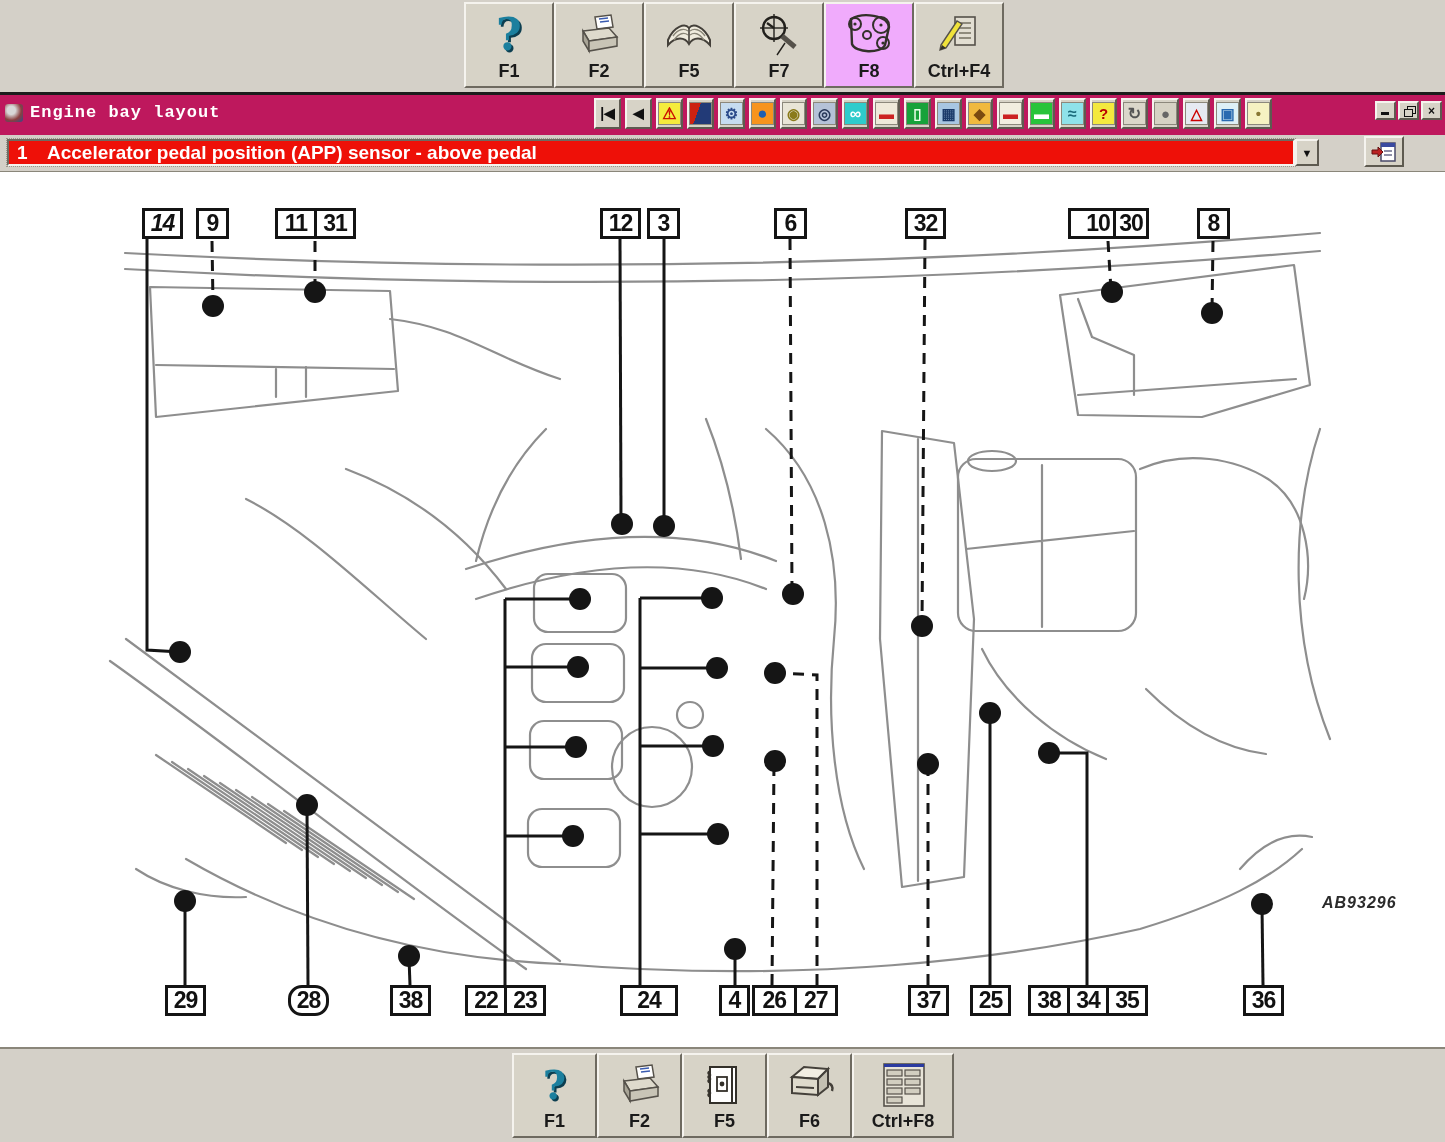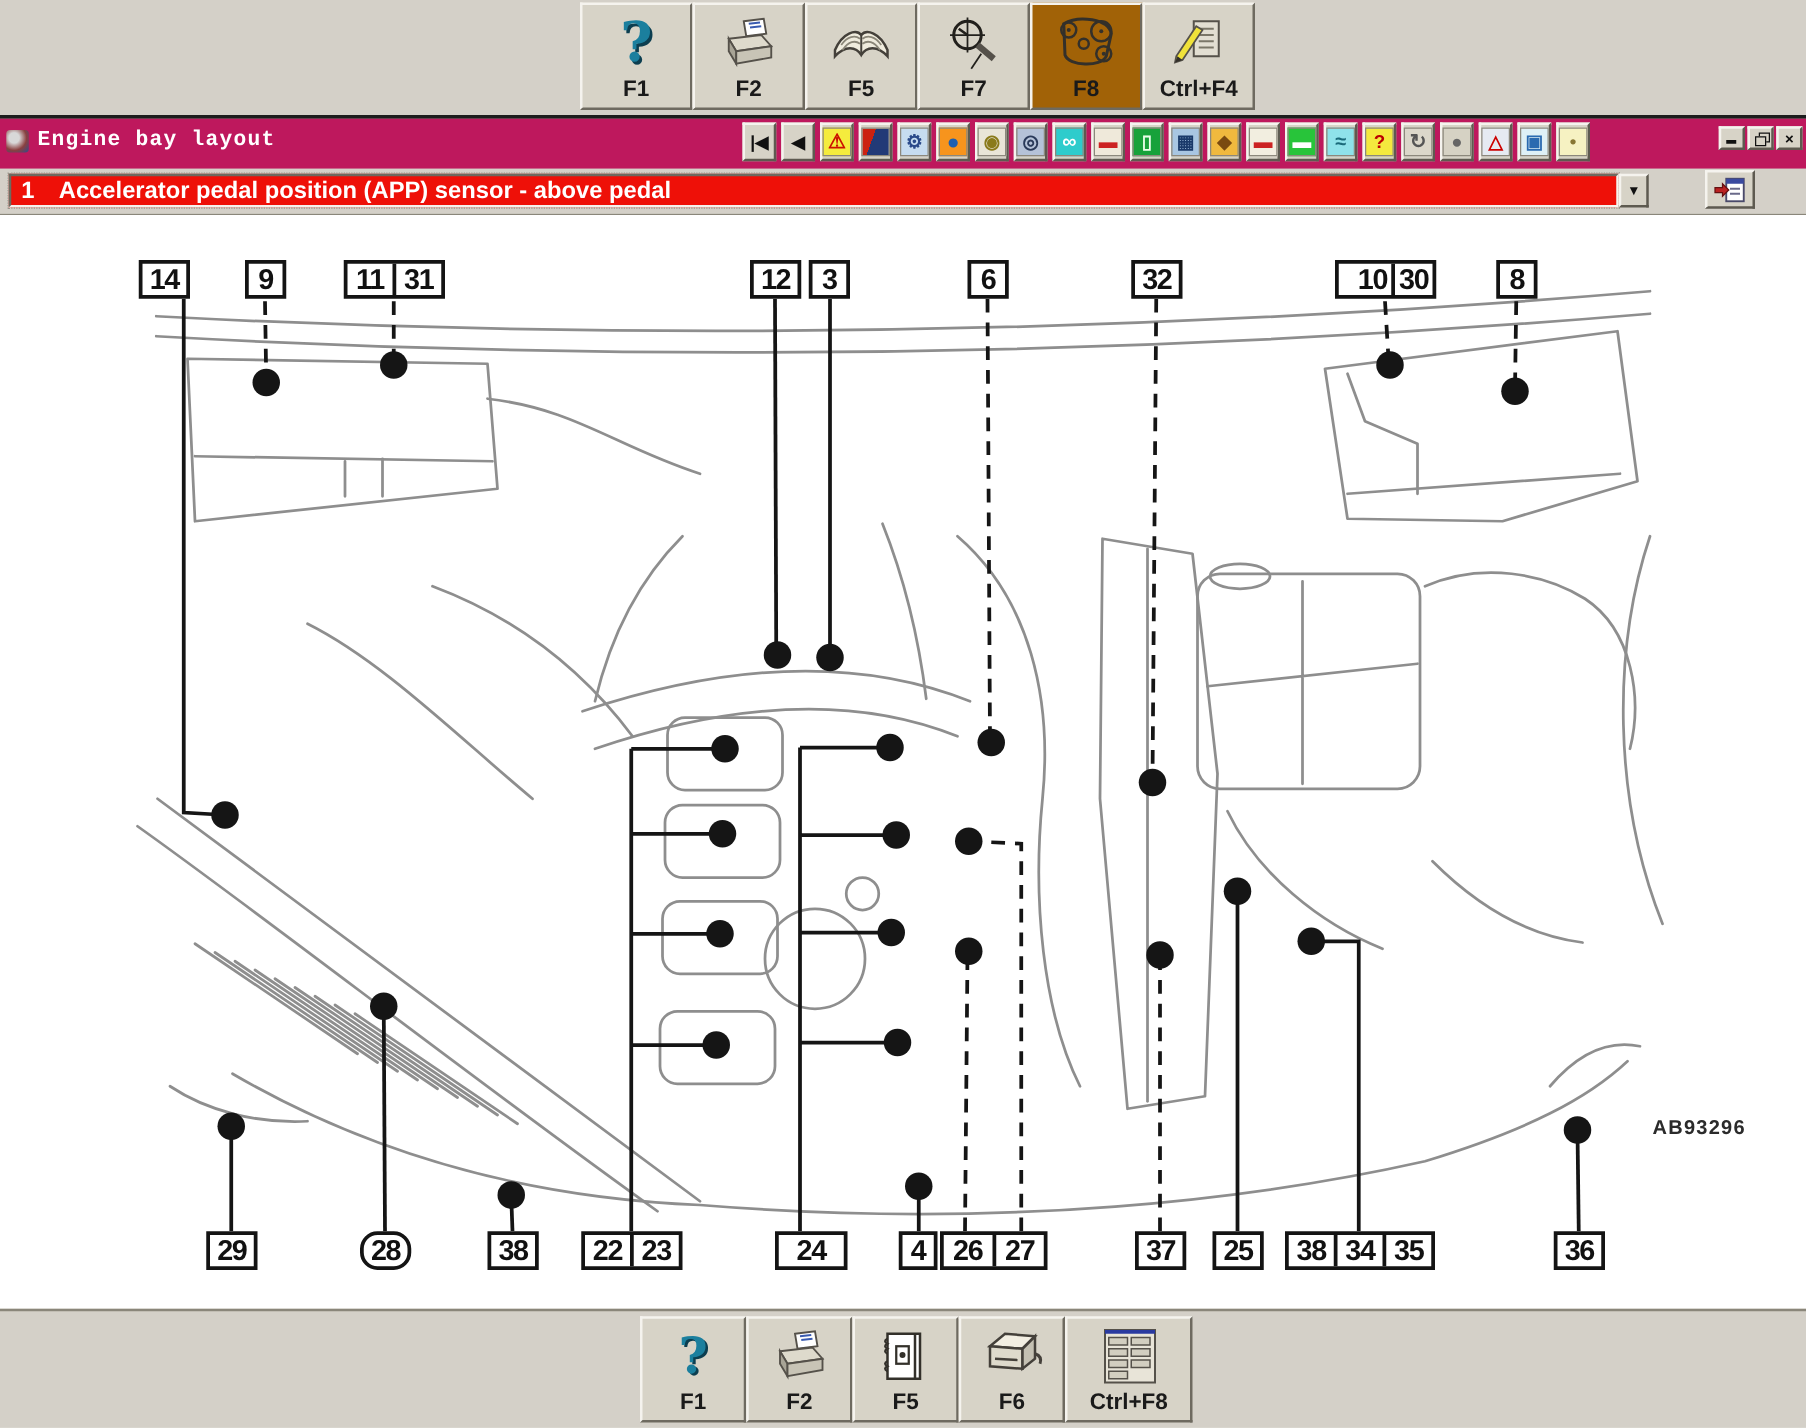--- a/index.html
+++ b/index.html
@@ -4,21 +4,21 @@
 <style>
   html,body{margin:0;padding:0;background:#d4d0c8;font-family:"Liberation Sans",sans-serif;}
   .screen{position:relative;width:1445px;height:1142px;overflow:hidden;background:#d4d0c8;}
 
   
   .top-toolbar{position:absolute;left:0;top:0;width:1445px;height:92px;background:#d4d0c8;border-bottom:3px solid #1c1c1c;}
   .tt-group{position:absolute;left:464px;top:2px;display:flex;}
   .tool-btn{width:90px;height:86px;background:#d7d3c7;border-top:2px solid #f5f3ee;border-left:2px solid #f5f3ee;
             border-right:2px solid #6e6a60;border-bottom:2px solid #6e6a60;box-sizing:border-box;
             display:flex;flex-direction:column;align-items:center;justify-content:flex-end;padding-bottom:4px;cursor:pointer;}
-  .tool-btn.active{background:#a16207;}
+  .tool-btn.active{background:#f0abfc;}
   .tool-btn .ticon{height:52px;display:flex;align-items:center;justify-content:center;}
   .tool-btn .tlabel{font-weight:bold;font-size:18px;color:#1a1a1a;}
   .qmark{font-family:"DejaVu Serif",serif;font-size:44px;font-weight:bold;color:#1b7f9e;text-shadow:2px 2px 0 #0c3e50;line-height:44px;}
   .qmark.small{font-size:40px;}
 
   
   .title-row{position:absolute;left:0;top:95px;width:1445px;height:40px;background:#be185d;}
   .app-icon{position:absolute;left:5px;top:9px;width:18px;height:18px;border-radius:3px;
             background:radial-gradient(circle at 35% 35%,#d8d8d8 25%,#8a4040 60%,#324a8a 100%);}
   .win-title{position:absolute;left:30px;top:8px;color:#ffffff;font-family:"Liberation Mono",monospace;
@@ -72,21 +72,21 @@
   .side-btn{position:absolute;left:1364px;top:1px;width:40px;height:31px;background:#d7d3c7;
             border-top:2px solid #f5f3ee;border-left:2px solid #f5f3ee;border-right:2px solid #5e5a50;border-bottom:2px solid #5e5a50;
             box-sizing:border-box;display:flex;align-items:center;justify-content:center;cursor:pointer;}
 
   
   .diagram{position:absolute;left:0;top:171px;width:1445px;height:876px;background:#ffffff;border-top:1px solid #8a867a;}
   .callout{position:absolute;display:flex;background:#fff;border:3px solid #141414;box-sizing:border-box;height:31px;
            font-weight:bold;font-size:23px;color:#111;line-height:25px;cursor:pointer;}
   .callout .cell{flex:1;text-align:center;padding:0 2px;letter-spacing:-1px;}
   .callout .cell + .cell{border-left:3px solid #141414;}
-  .refcode{position:absolute;left:1322px;top:722px;font-weight:bold;font-size:16px;color:#2b2b2b;letter-spacing:1px;}
+  .refcode{position:absolute;left:1322px;top:722px;font-weight:bold;font-size:16px;color:#2b2b2b;letter-spacing:1px;font-style:italic;}
 
   
   .bottom-toolbar{position:absolute;left:0;top:1047px;width:1445px;height:95px;background:#d4d0c8;border-top:2px solid #8a867a;}
   .bt-group{position:absolute;left:512px;top:4px;display:flex;}
   .btool{width:85px;height:85px;}
   .btool.wide{width:102px;}
 </style>
 </head>
 <body>
 
@@ -405,21 +405,21 @@
           <circle cx="922" cy="454" r="11"></circle>
         <circle cx="1112" cy="120" r="11"></circle>
           <circle cx="1212" cy="141" r="11"></circle>
           <circle cx="928" cy="592" r="11"></circle>
         <circle cx="775" cy="589" r="11"></circle>
           <circle cx="775" cy="501" r="11"></circle>
       </g>
     </svg>
 
     
-    <div class="callout" style="left:111px;top:36px;width:41px;">
+    <div class="callout" style="left:142px;top:36px;width:41px;font-style:italic;">
         <span class="cell">14</span>
       </div>
     <div class="callout" style="left:196px;top:36px;width:33px;">
         <span class="cell">9</span>
       </div>
     <div class="callout" style="left:275px;top:36px;width:81px;">
         <span class="cell">11</span>
         <span class="cell">31</span>
       </div>
     <div class="callout" style="left:600px;top:36px;width:41px;">

